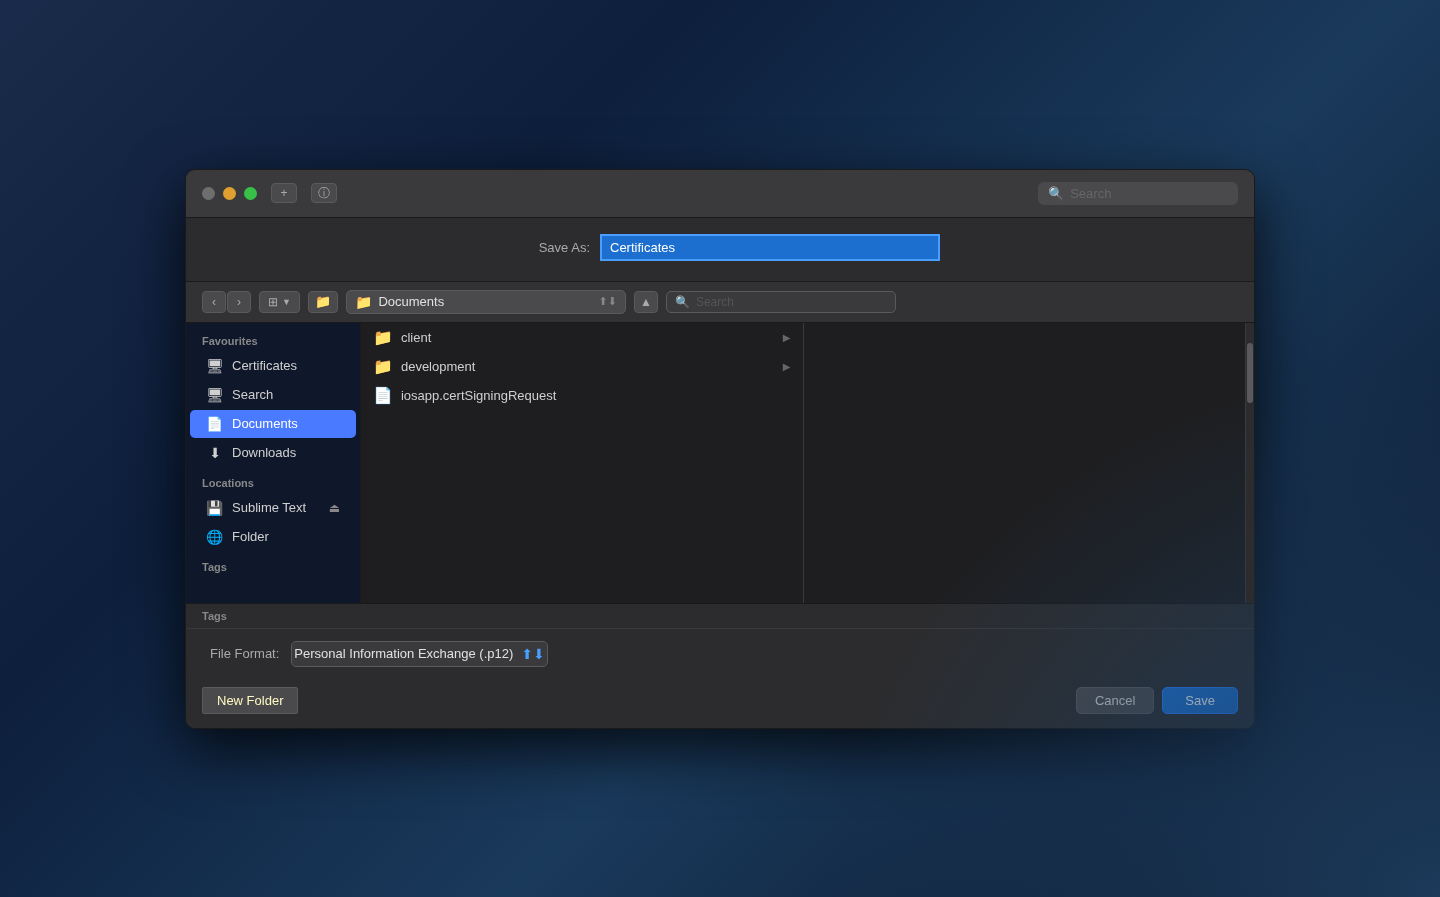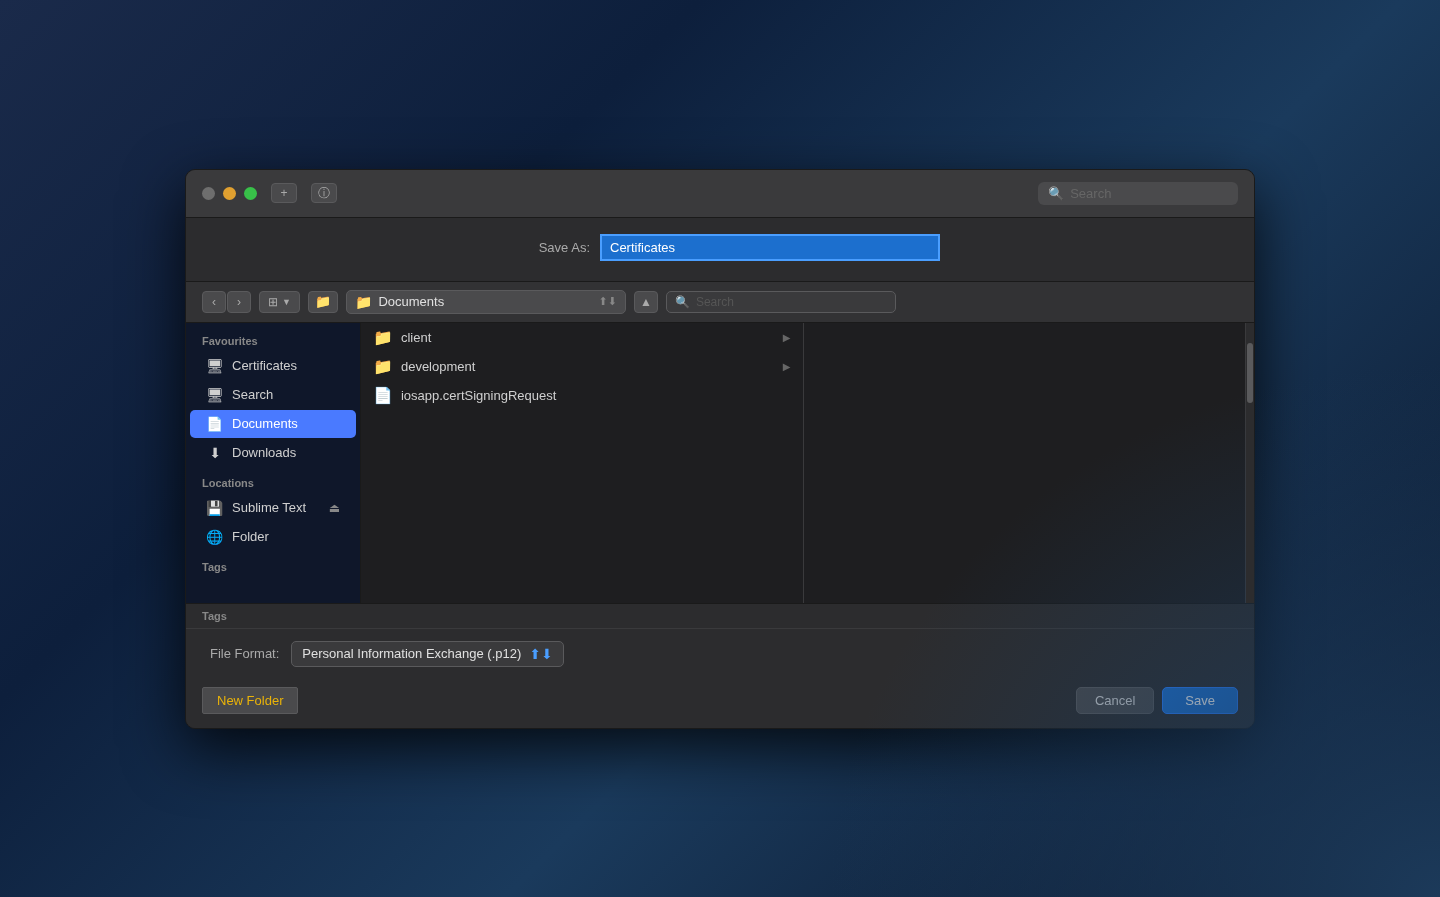--- a/index.html
+++ b/index.html
@@ -367,21 +367,21 @@
       color: #aaa;
       font-size: 13px;
     }
 
     .format-dropdown {
       background: #3a3a3c;
       border: 1px solid #5a5a5c;
       border-radius: 5px;
       color: #e0e0e0;
       font-size: 13px;
-      padding: 4px 10px;
+      padding: 4px 2px;
       display: flex;
       align-items: center;
       gap: 8px;
       cursor: pointer;
     }
 
     .format-dropdown-arrows {
       color: #4a9eff;
       font-size: 14px;
     }
@@ -390,21 +390,21 @@
       display: flex;
       align-items: center;
       justify-content: space-between;
       padding: 8px 16px 14px;
     }
 
     .new-folder-btn {
       background: #4a4a4c;
       border: 1px solid #5a5a5c;
       border-radius: 2px;
-      color: #eab308;
+      color: #fef9c3;
       font-size: 13px;
       padding: 5px 14px;
       cursor: pointer;
     }
 
     .btn-group {
       display: flex;
       gap: 8px;
     }
 

